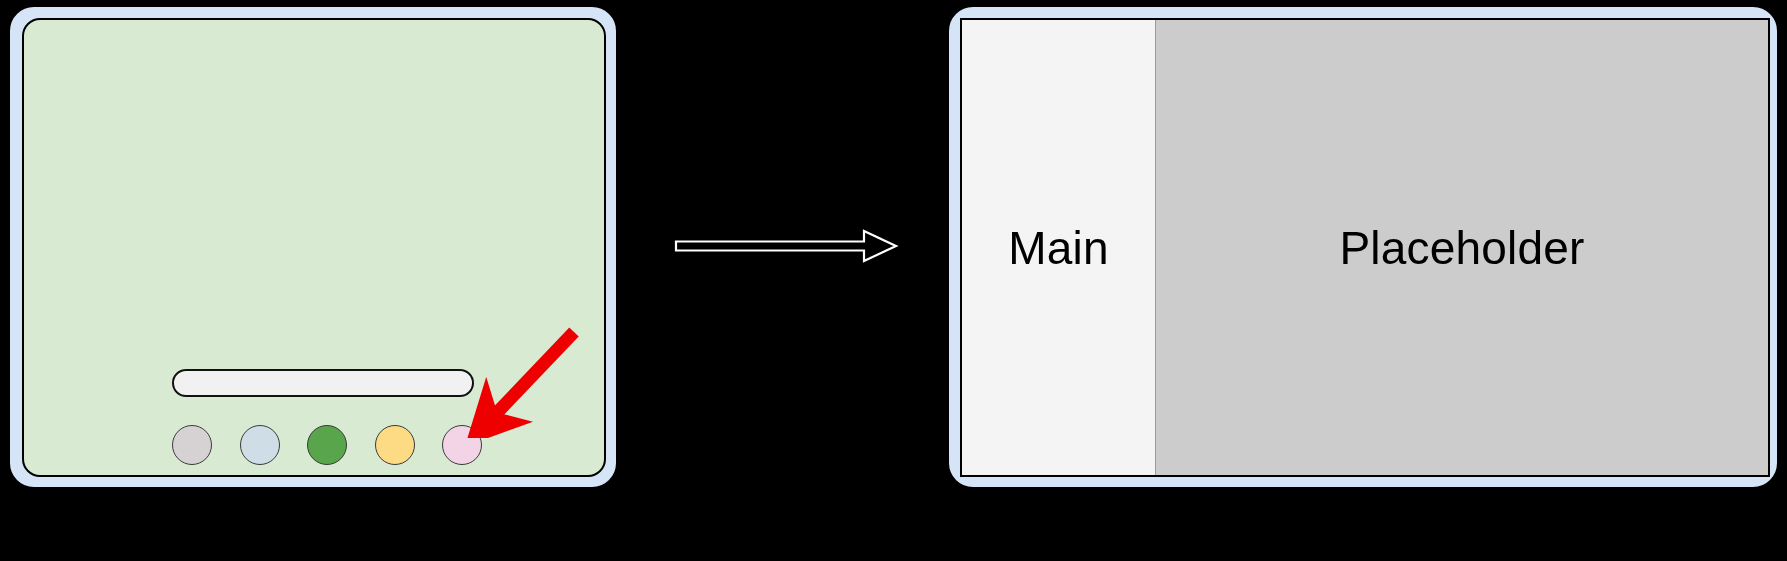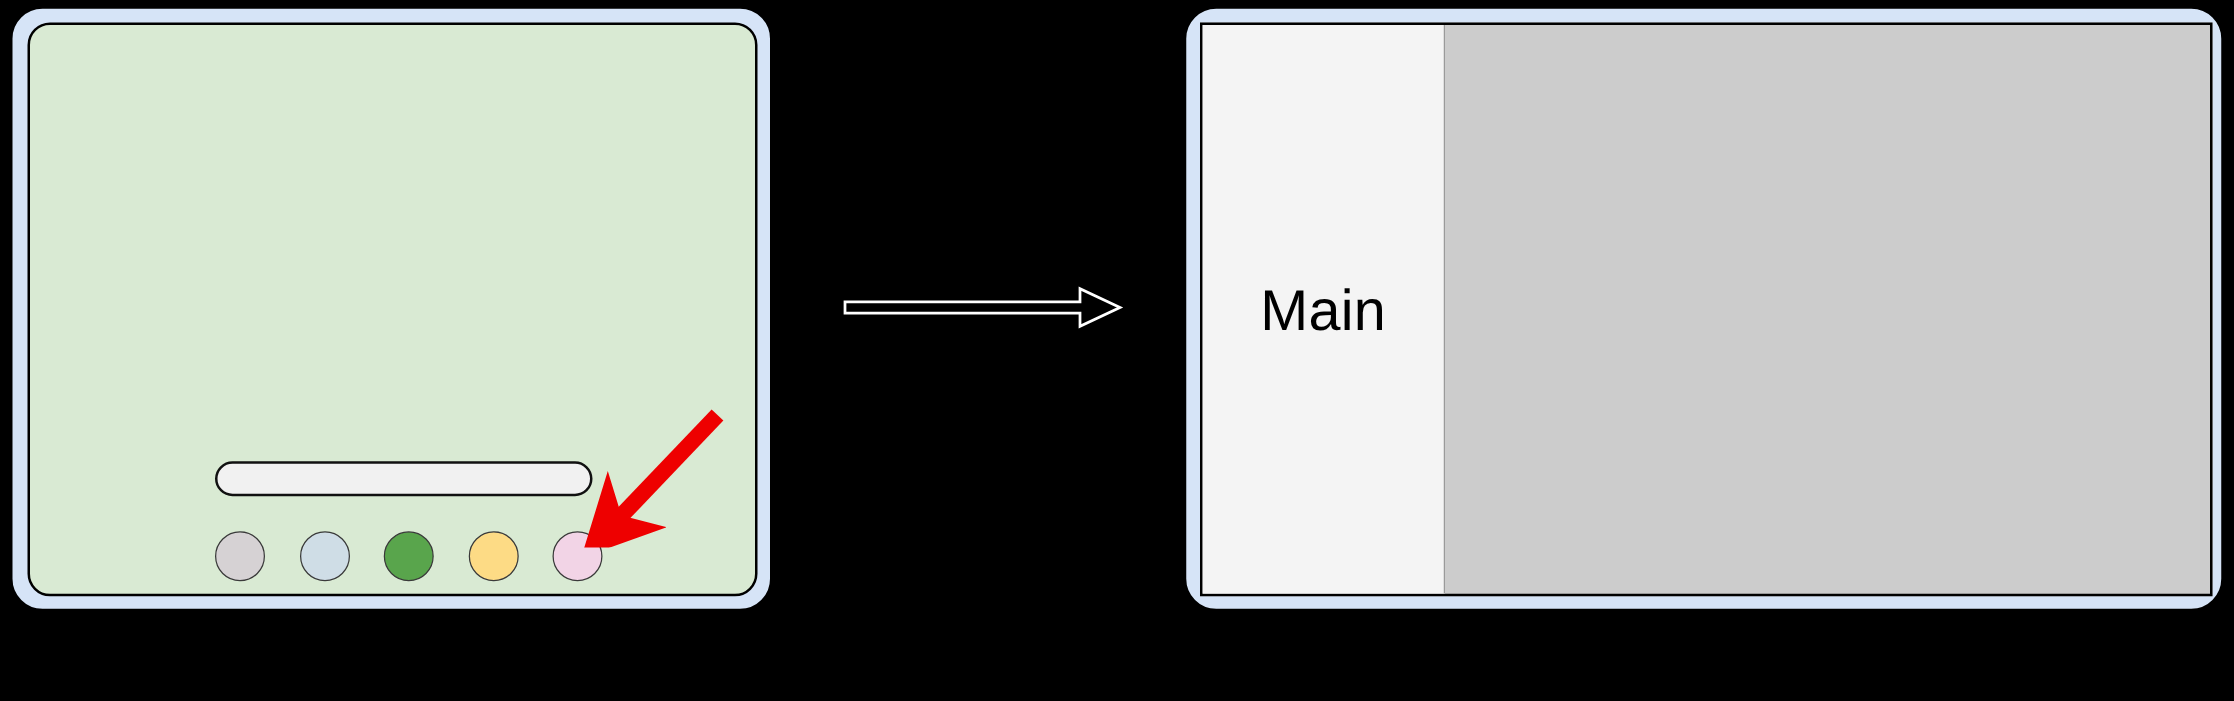--- a/index.html
+++ b/index.html
@@ -159,16 +159,19 @@
 
   <svg id="flow-arrow" viewBox="0 0 230 40" xmlns="http://www.w3.org/2000/svg">
     <path d="M4,15.5 L192,15.5 L192,5 L224,20 L192,35 L192,24.5 L4,24.5 Z" fill="#000000" stroke="#ffffff" stroke-width="2.2" stroke-linejoin="miter"></path>
   </svg>
 
   <div class="device" id="device-right">
     <div class="screen" id="screen-right">
       <div class="pane" id="pane-main">
         <span>Main</span>
       </div>
+      <div class="pane" id="pane-placeholder">
+        <span>Placeholder</span>
+      </div>
     </div>
   </div>
 
 </div>
 
 </body></html>

